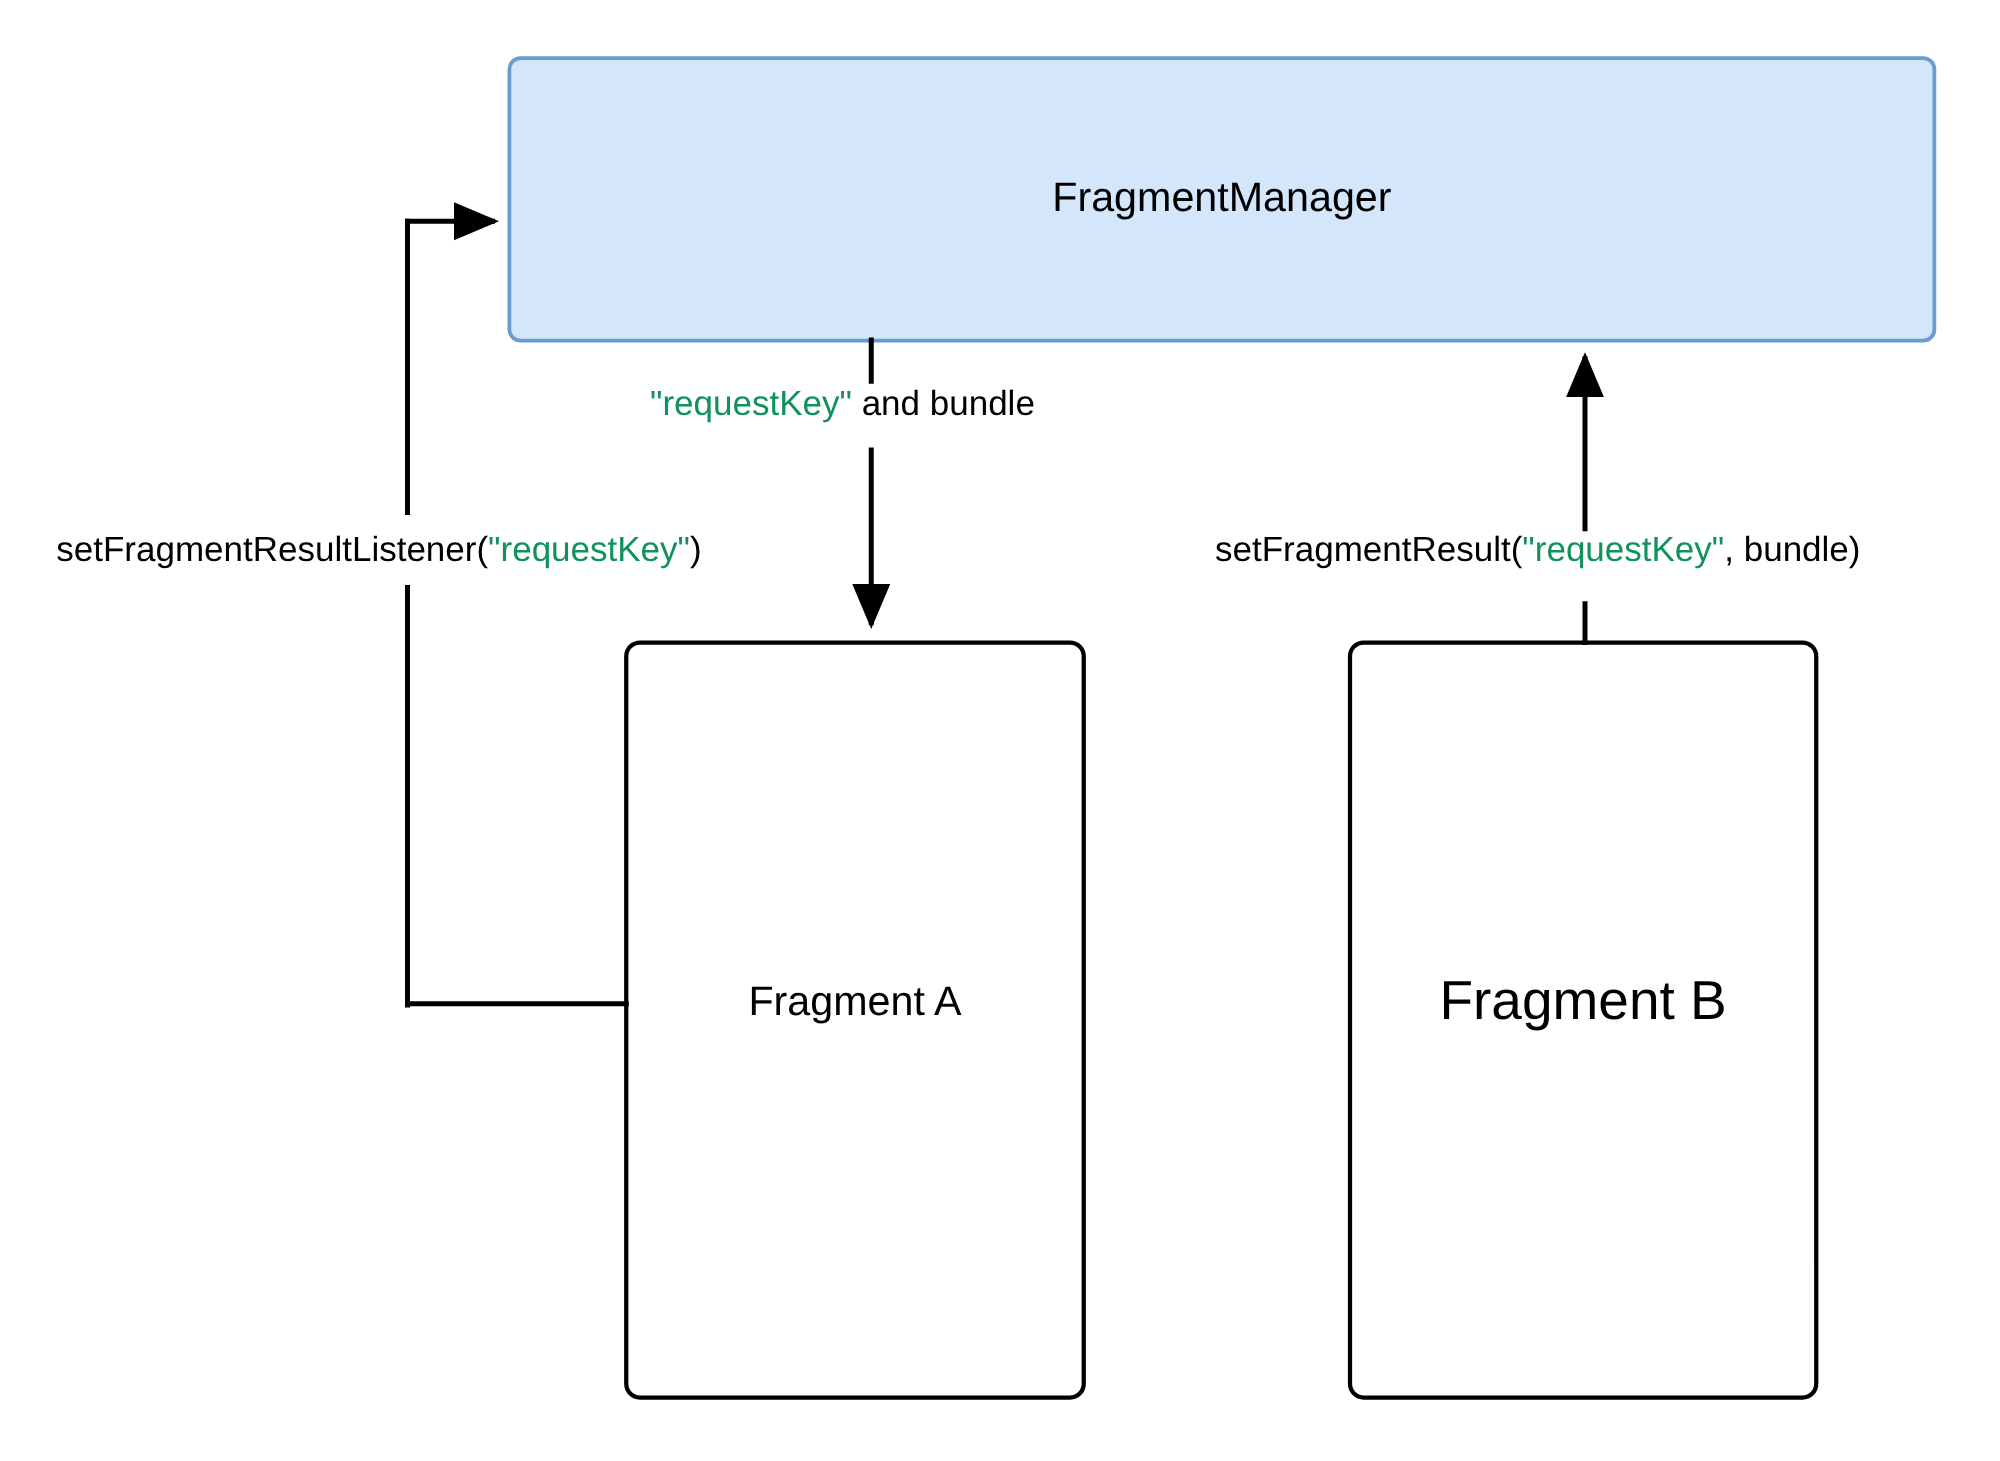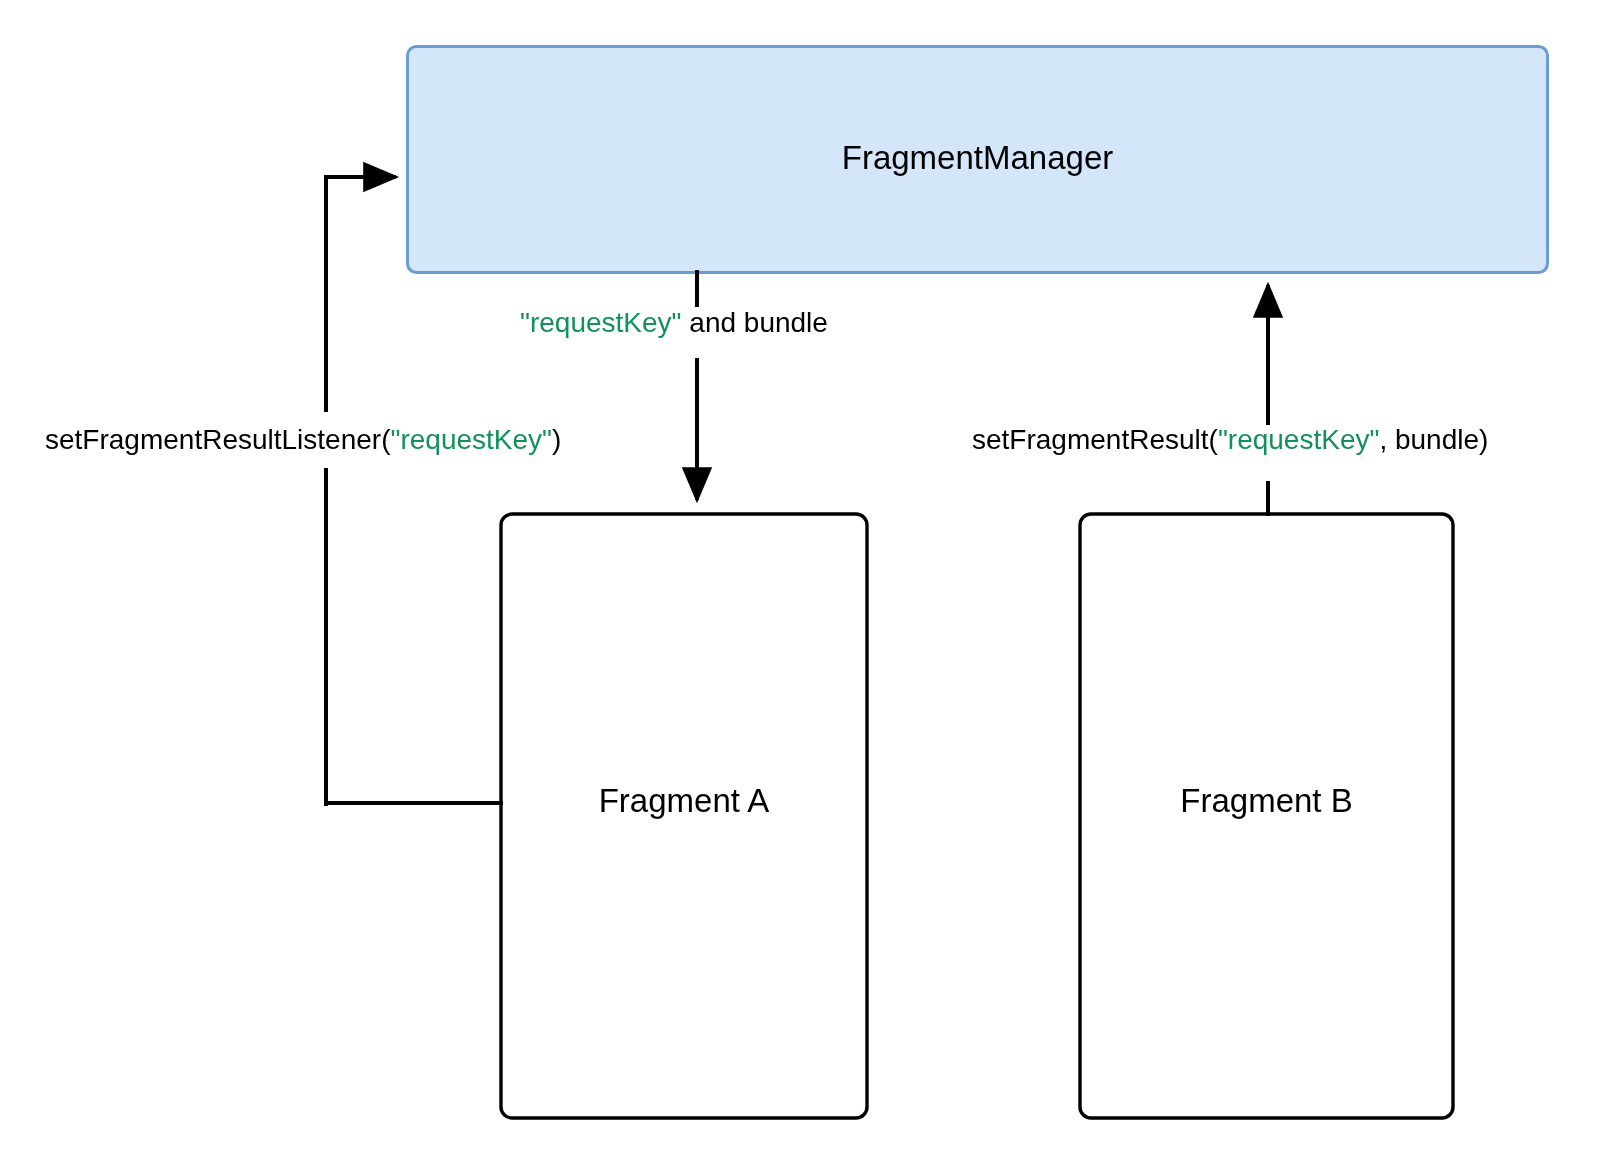--- a/index.html
+++ b/index.html
@@ -48,21 +48,21 @@
     top: 781px;
     width: 368px;
     font-size: 33px;
     line-height: 40px;
   }
   
   #frag-b-label {
     left: 1079px;
     top: 781px;
     width: 375px;
-    font-size: 33px;
+    font-size: 44px;
     line-height: 40px;
   }
   .edge-label {
     position: absolute;
     color: #000000;
     white-space: nowrap;
     font-family: "Liberation Sans", sans-serif;
     font-size: 28px;
     line-height: 34px;
     font-weight: 400;

